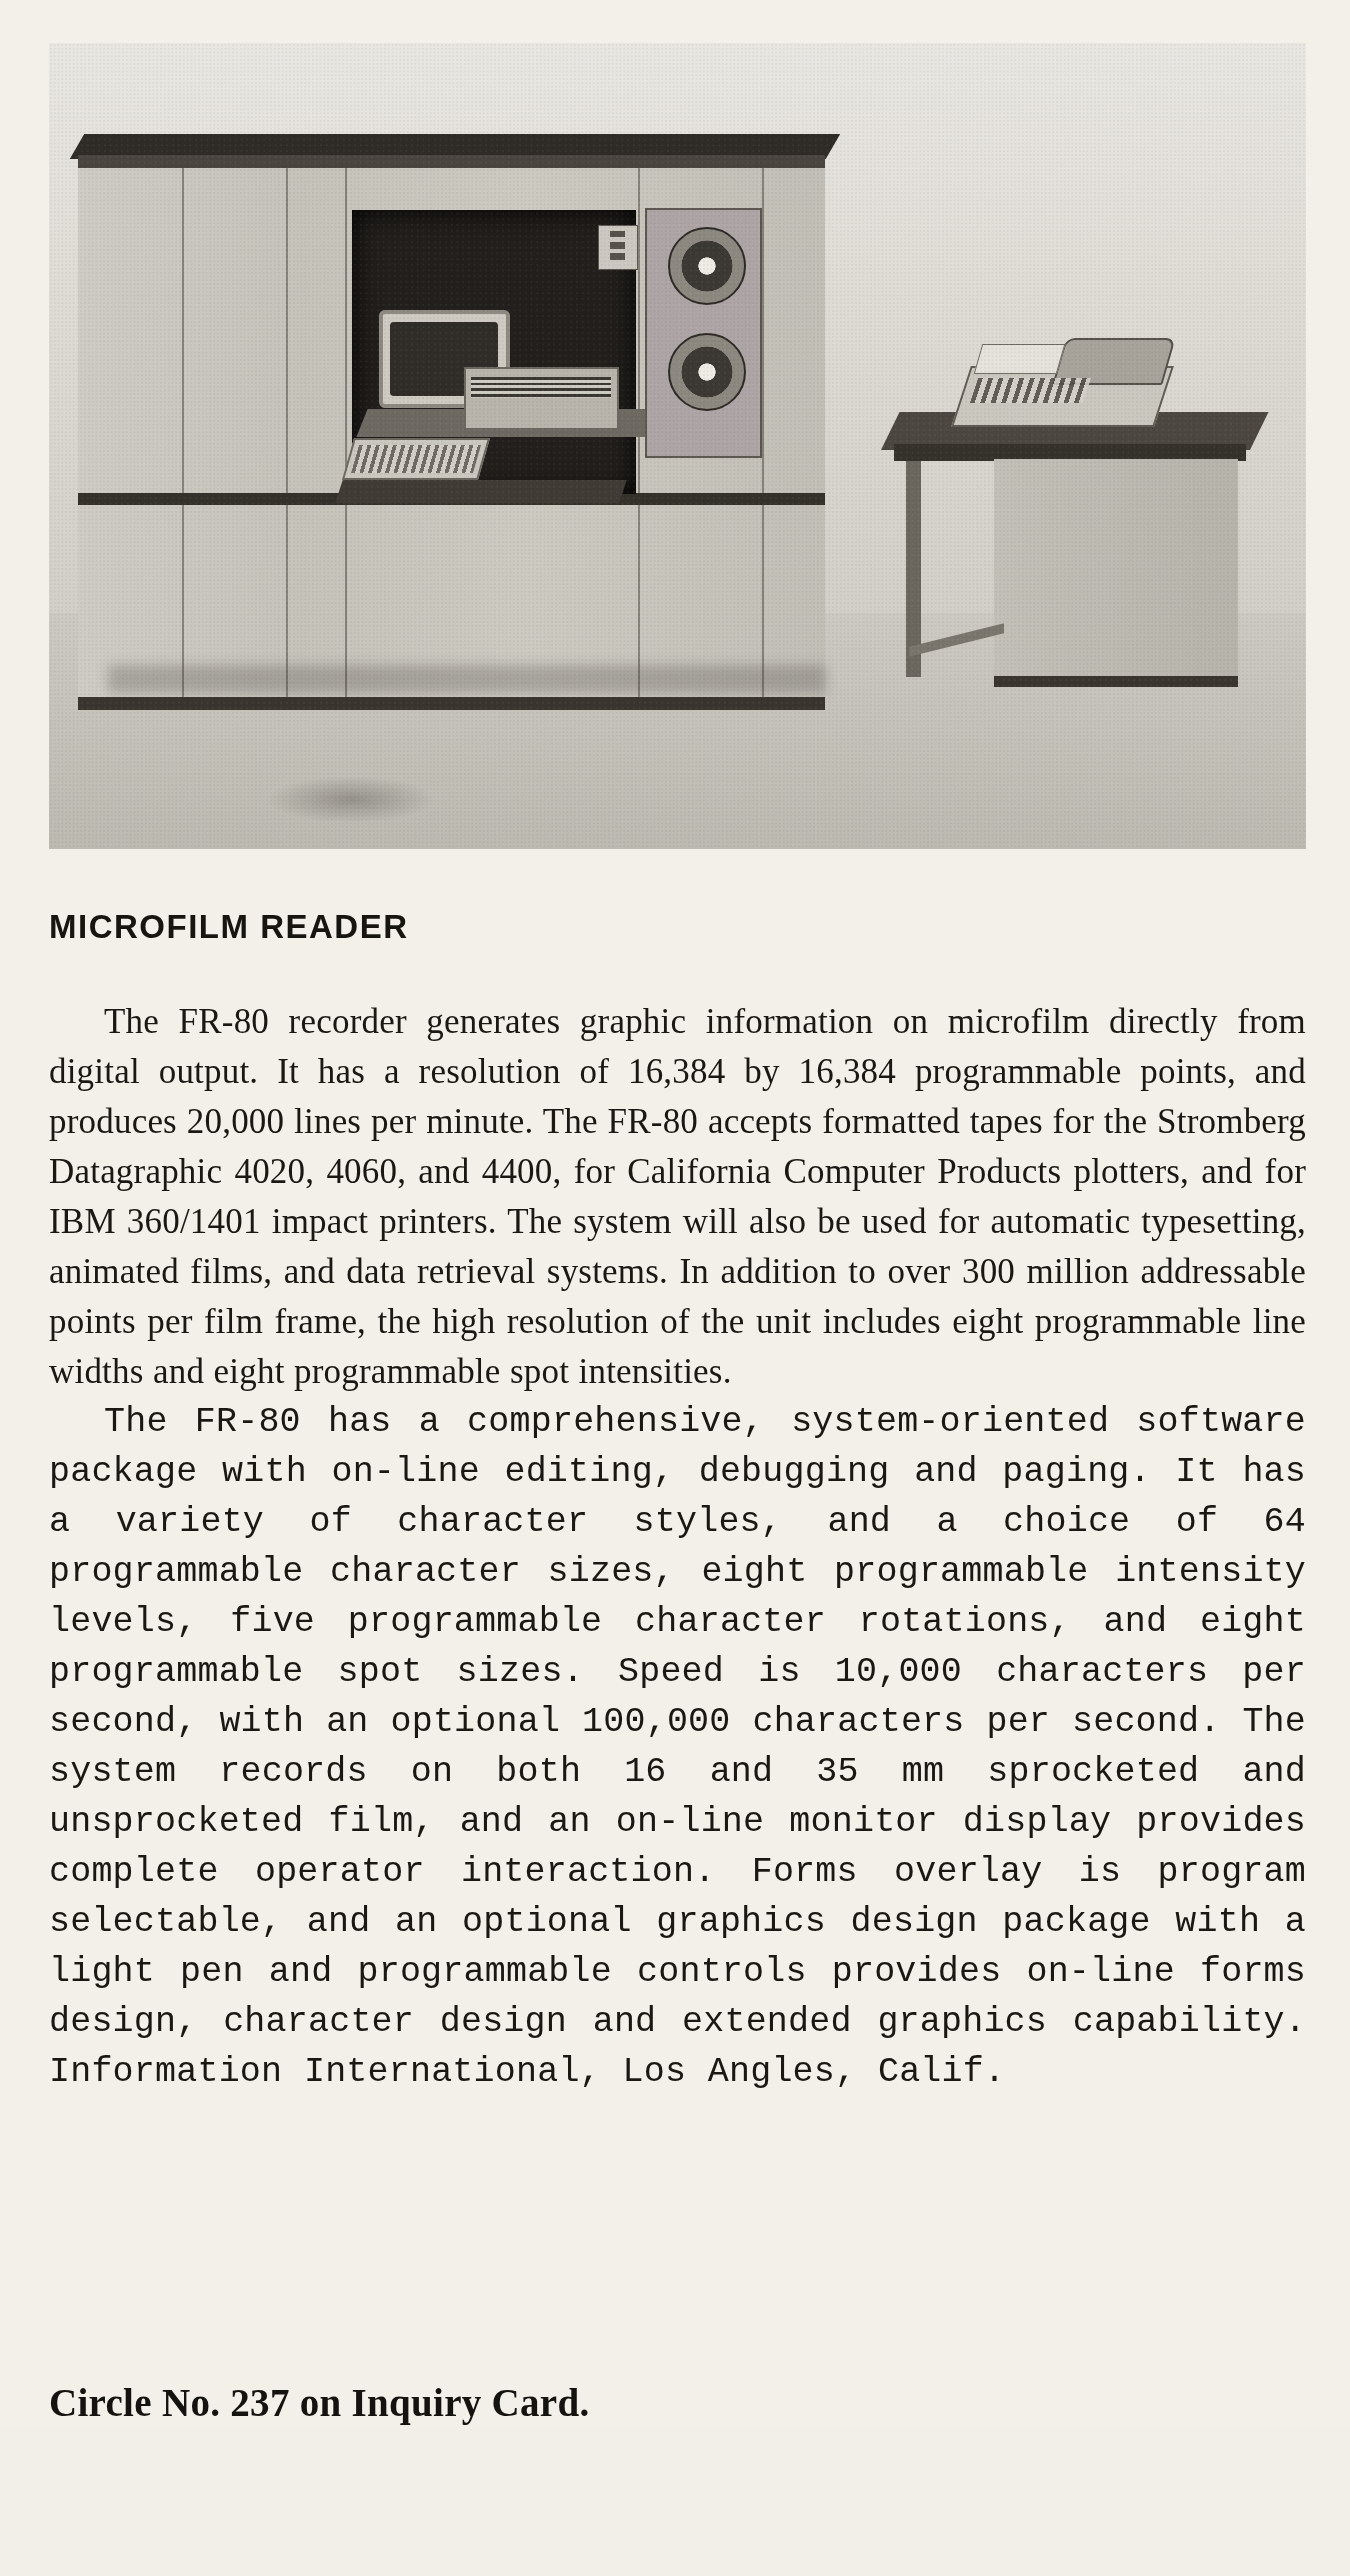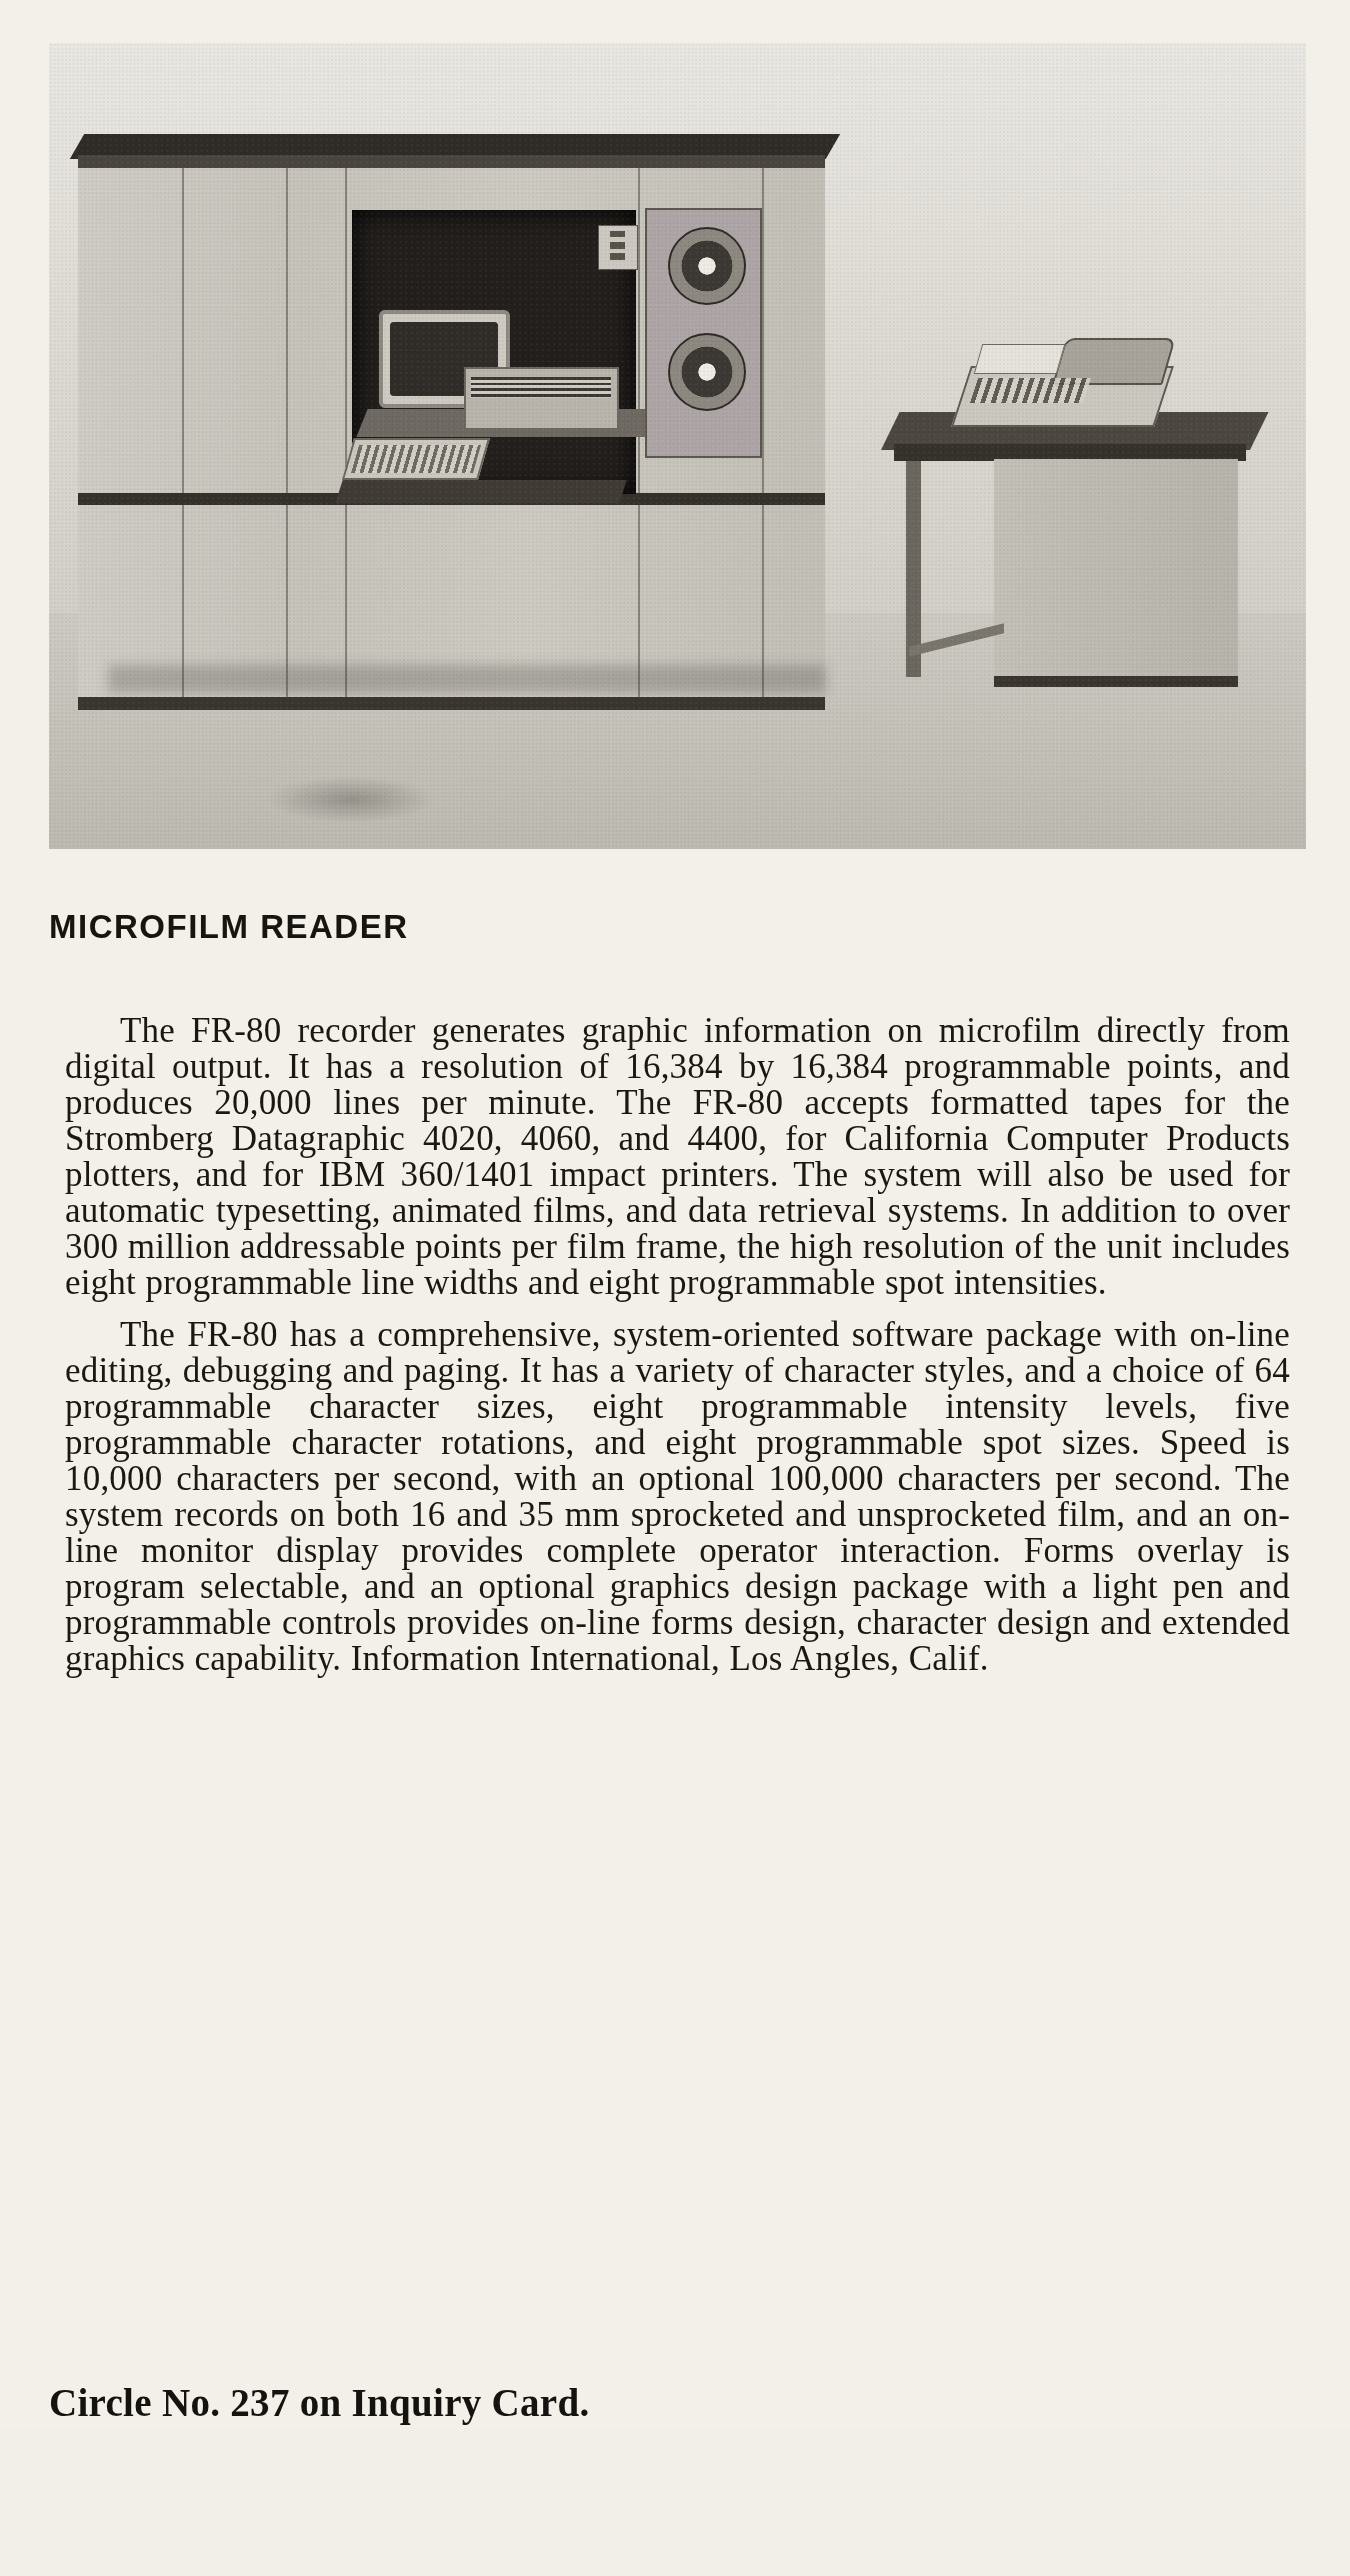--- a/index.html
+++ b/index.html
@@ -295,30 +295,30 @@
     letter-spacing: 1.5px;
     color: #17150f;
   }
   .body-col {
     position: absolute;
     left: 49px;
     top: 997px;
     width: 1257px;
   }
   .body-col p {
-    margin: 16px;
+    margin: 0;
     font-size: 35px;
-    line-height: 36px;
+    line-height: 50px;
     text-align: justify;
     text-indent: 55px;
     letter-spacing: 0.2px;
     word-spacing: 0.5px;
     color: #1b1813;
   }
-  .body-col p + p { margin-top: 0; }
+  .body-col p + p { margin-top: 0; font-family: Liberation Mono, monospace; }
   .circle {
     position: absolute;
     left: 49px;
     top: 2380px;
     font-family: "Liberation Serif", serif;
     font-weight: bold;
     font-size: 39px;
     letter-spacing: 0.3px;
     color: #15130f;
   }

